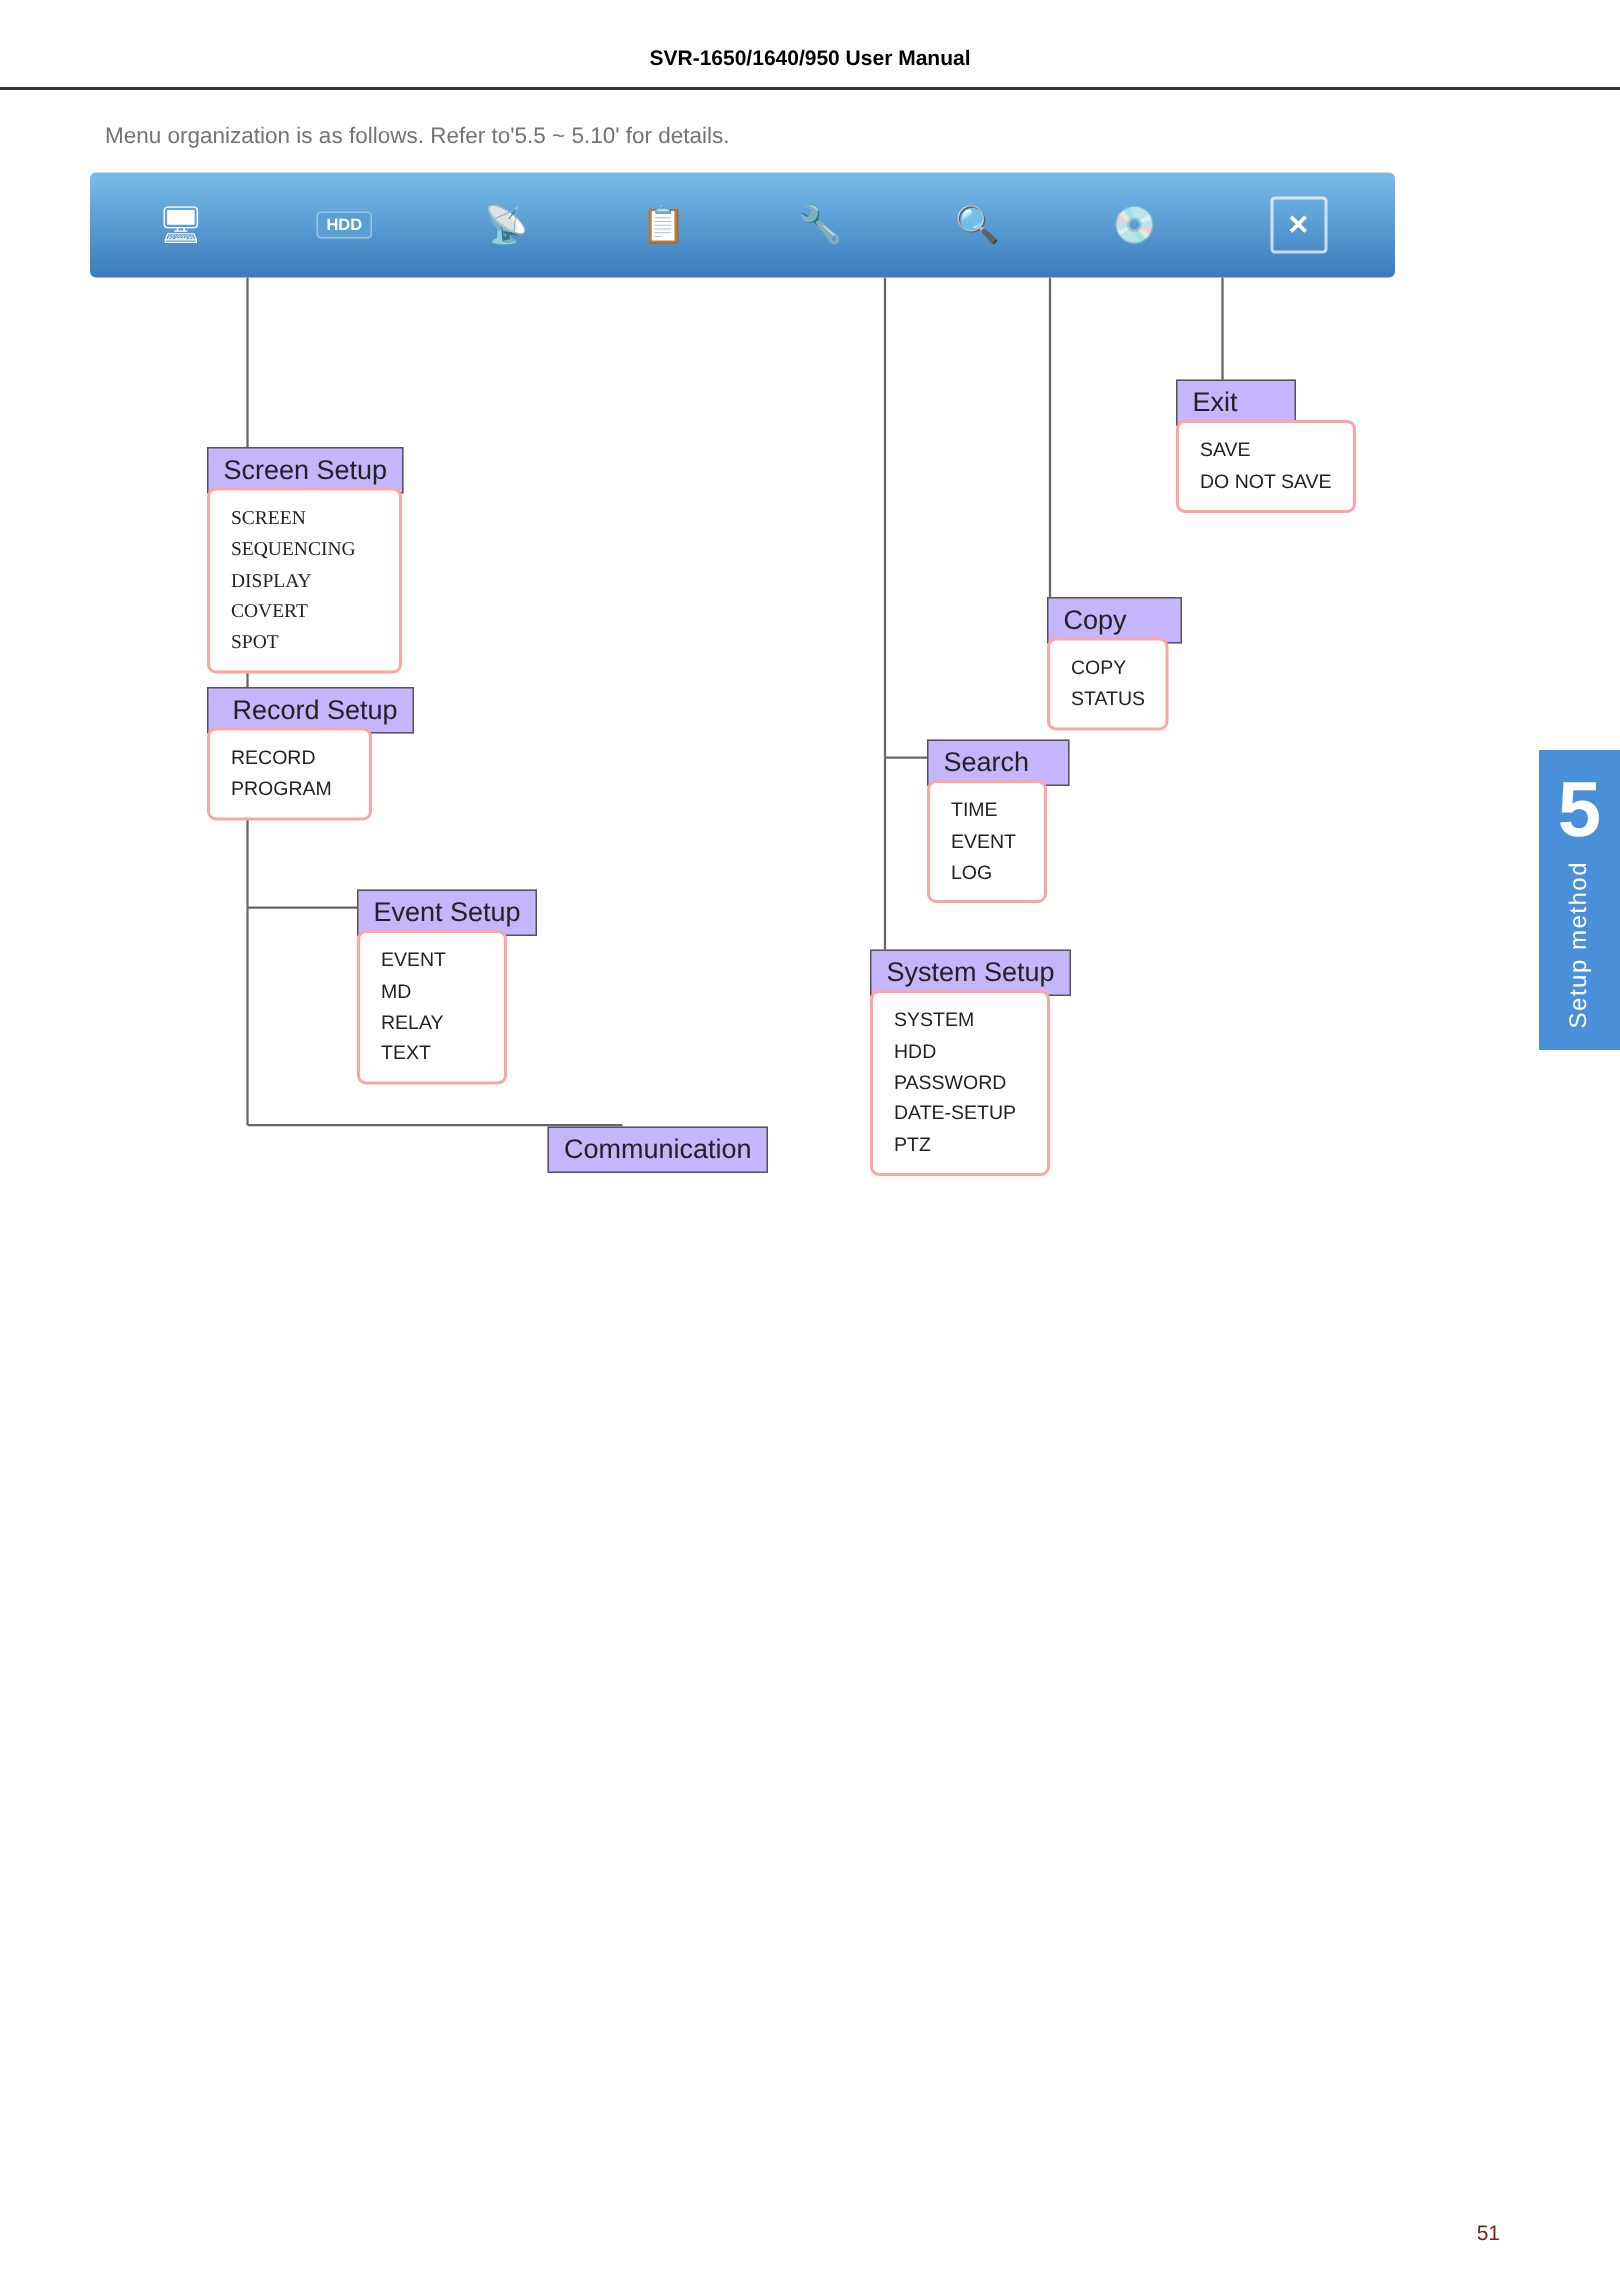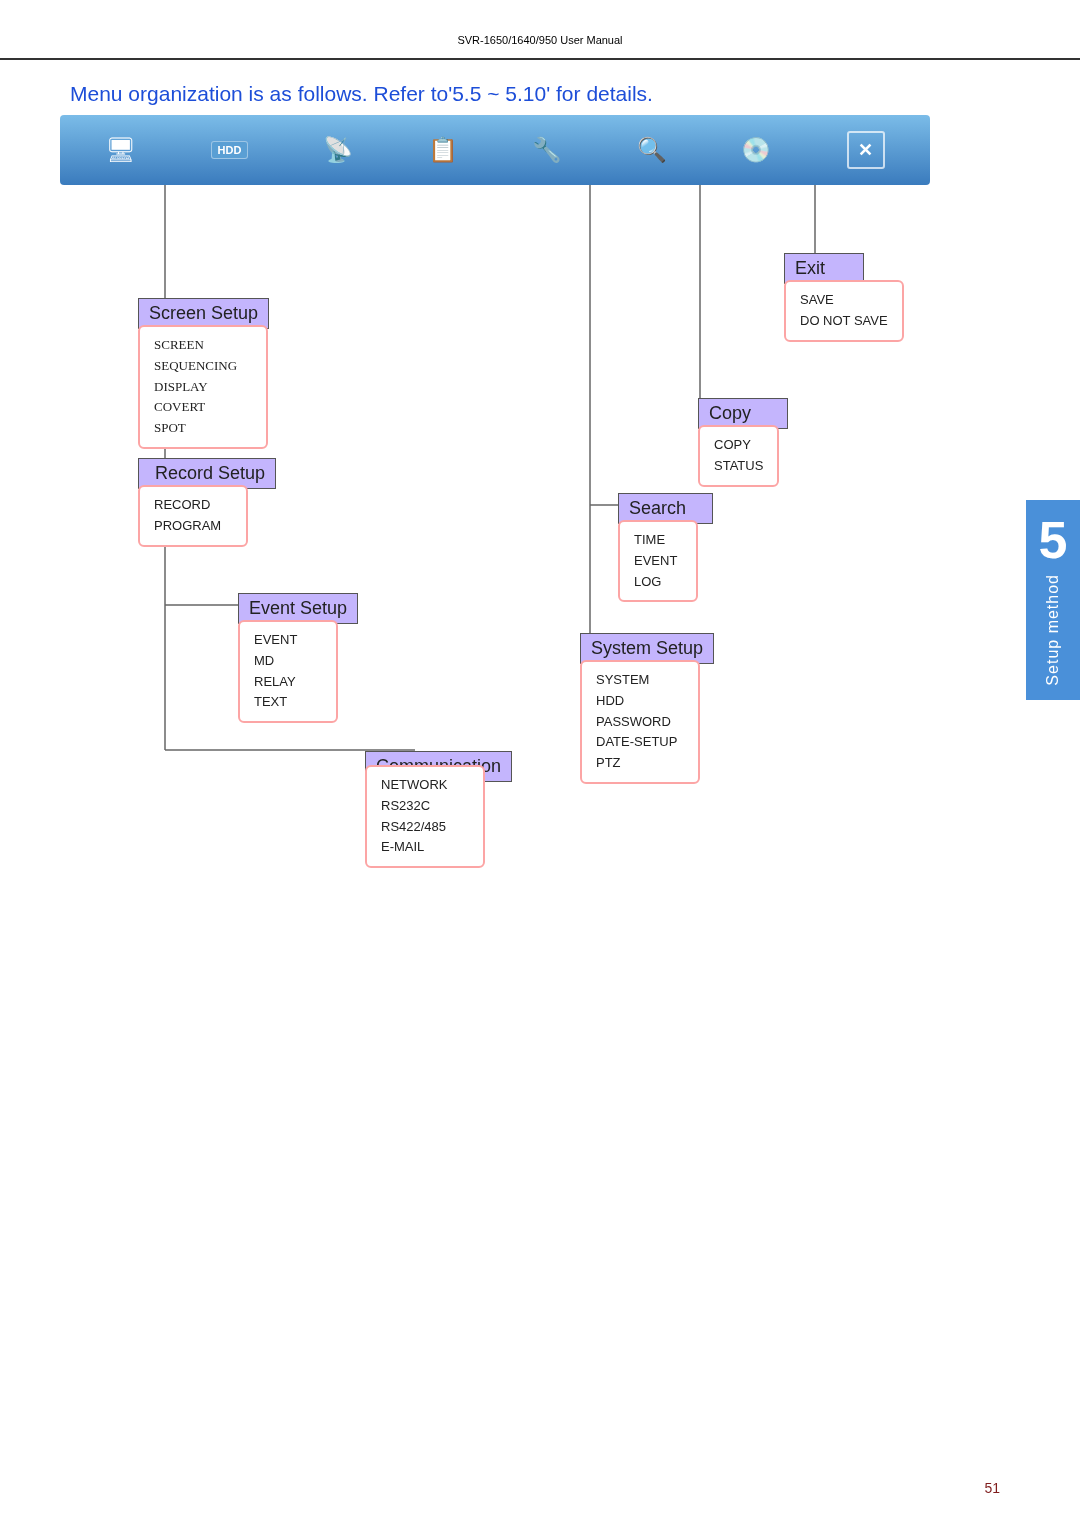--- a/index.html
+++ b/index.html
@@ -34,31 +34,31 @@
       position: absolute;
       top: 30px;
       left: 0;
       right: 0;
       text-align: center;
       border-bottom: 2px solid #333;
       padding-bottom: 10px;
     }
 
     .header-title {
-      font-size: 11px;
-      font-weight: normal;
+      font-size: 14px;
+      font-weight: bold;
     }
 
     
     .intro-text {
       position: absolute;
       top: 82px;
       left: 70px;
-      font-size: 21px;
-      color: #1d4ed8;
+      font-size: 15px;
+      color: #737373;
     }
 
     
     .diagram-container {
       position: absolute;
       top: 115px;
       left: 60px;
       width: 900px;
       height: 1050px;
     }
@@ -204,26 +204,20 @@
     <div>EVENT</div>
     <div>MD</div>
     <div>RELAY</div>
     <div>TEXT</div>
   </div>
 
   <div class="menu-box" style="left:305px; top:636px; min-width:130px;">
     <span>Communication</span>
   </div>
 
-  <div class="sub-box" style="left:305px; top:650px; min-width:120px;">
-    <div>NETWORK</div>
-    <div>RS232C</div>
-    <div>RS422/485</div>
-    <div>E-MAIL</div>
-  </div>
 
   <div class="menu-box" style="left:558px; top:378px; min-width:95px;">
     <span>Search</span>
   </div>
 
   <div class="sub-box" style="left:558px; top:405px; min-width:80px;">
     <div>TIME</div>
     <div>EVENT</div>
     <div>LOG</div>
   </div>

